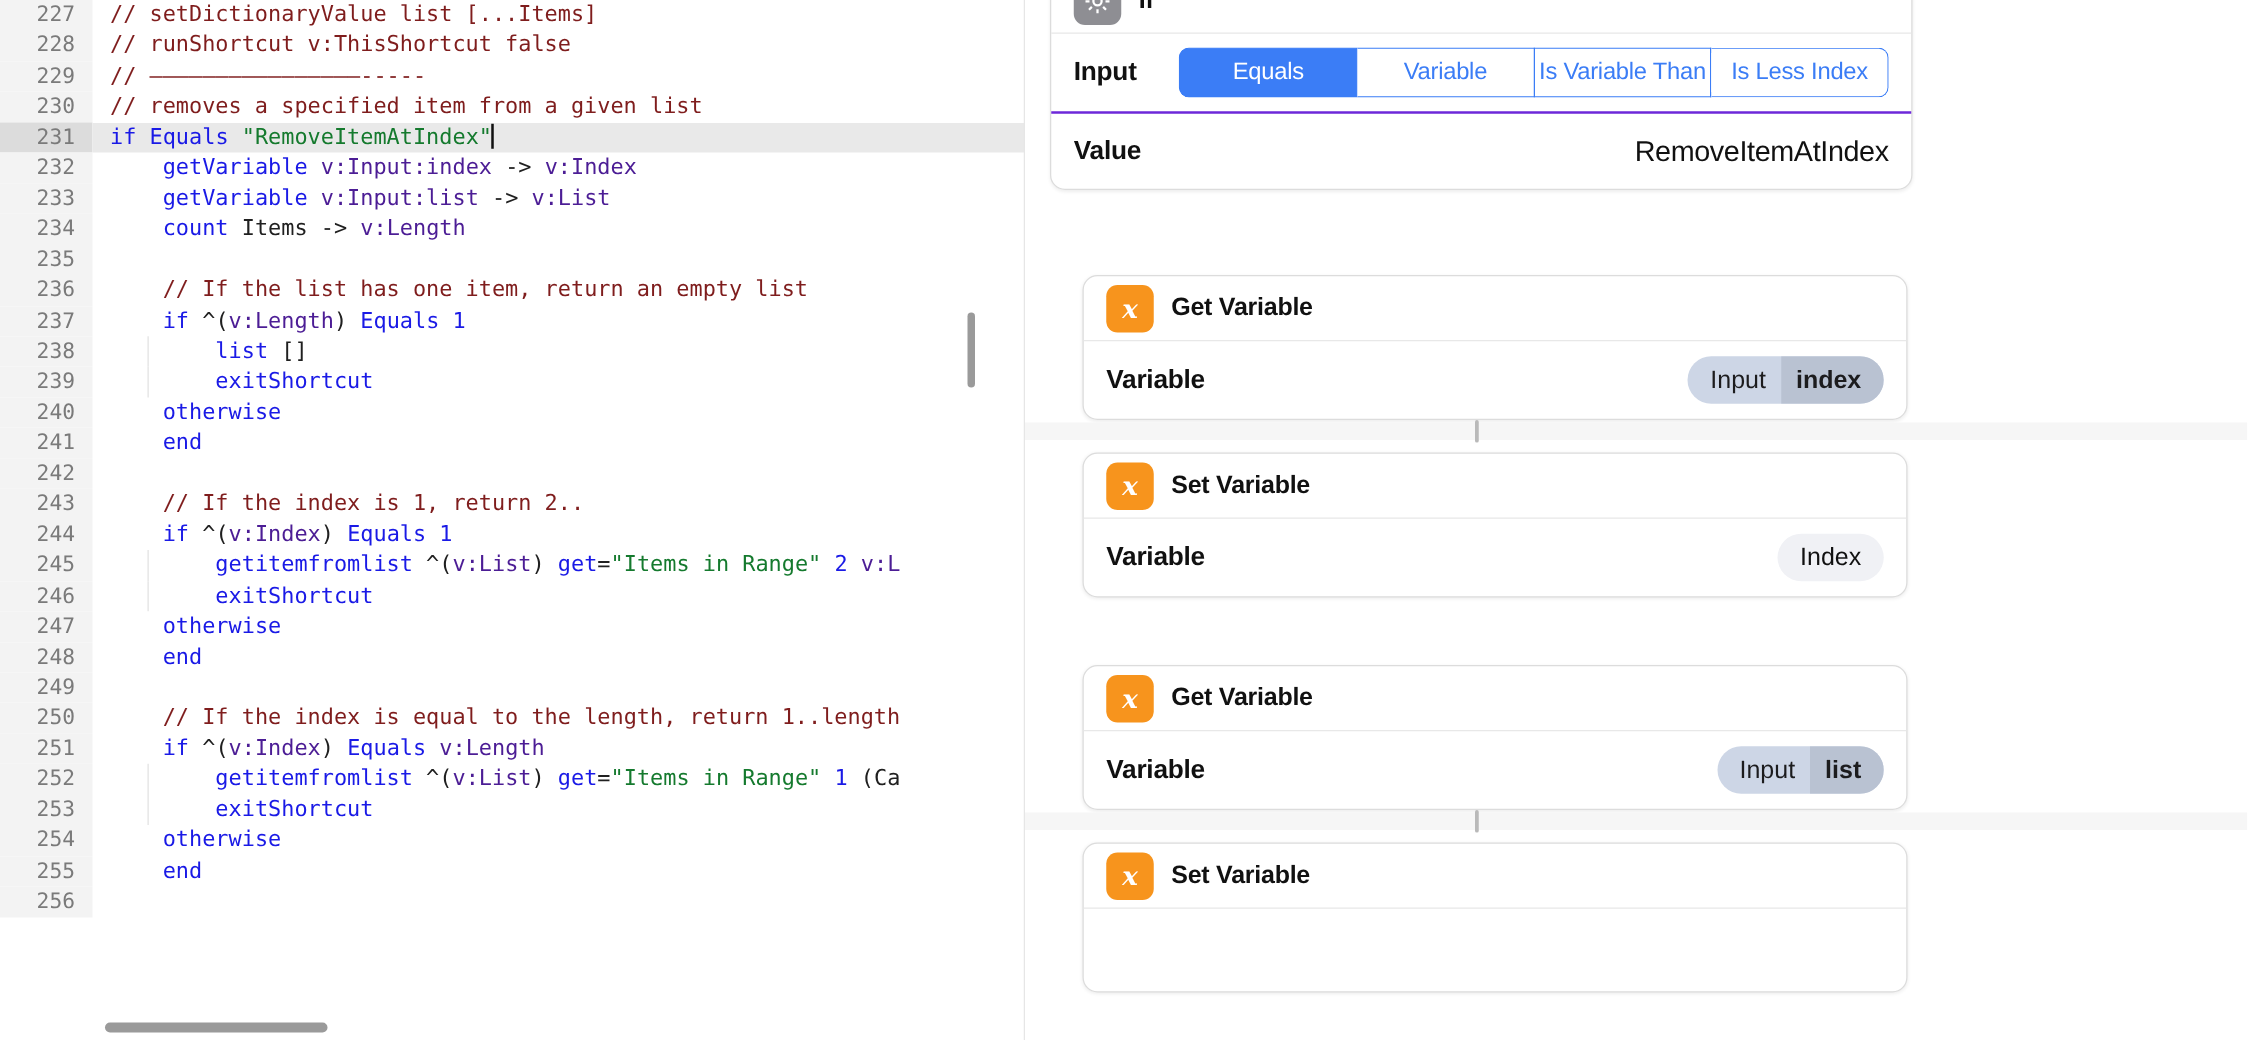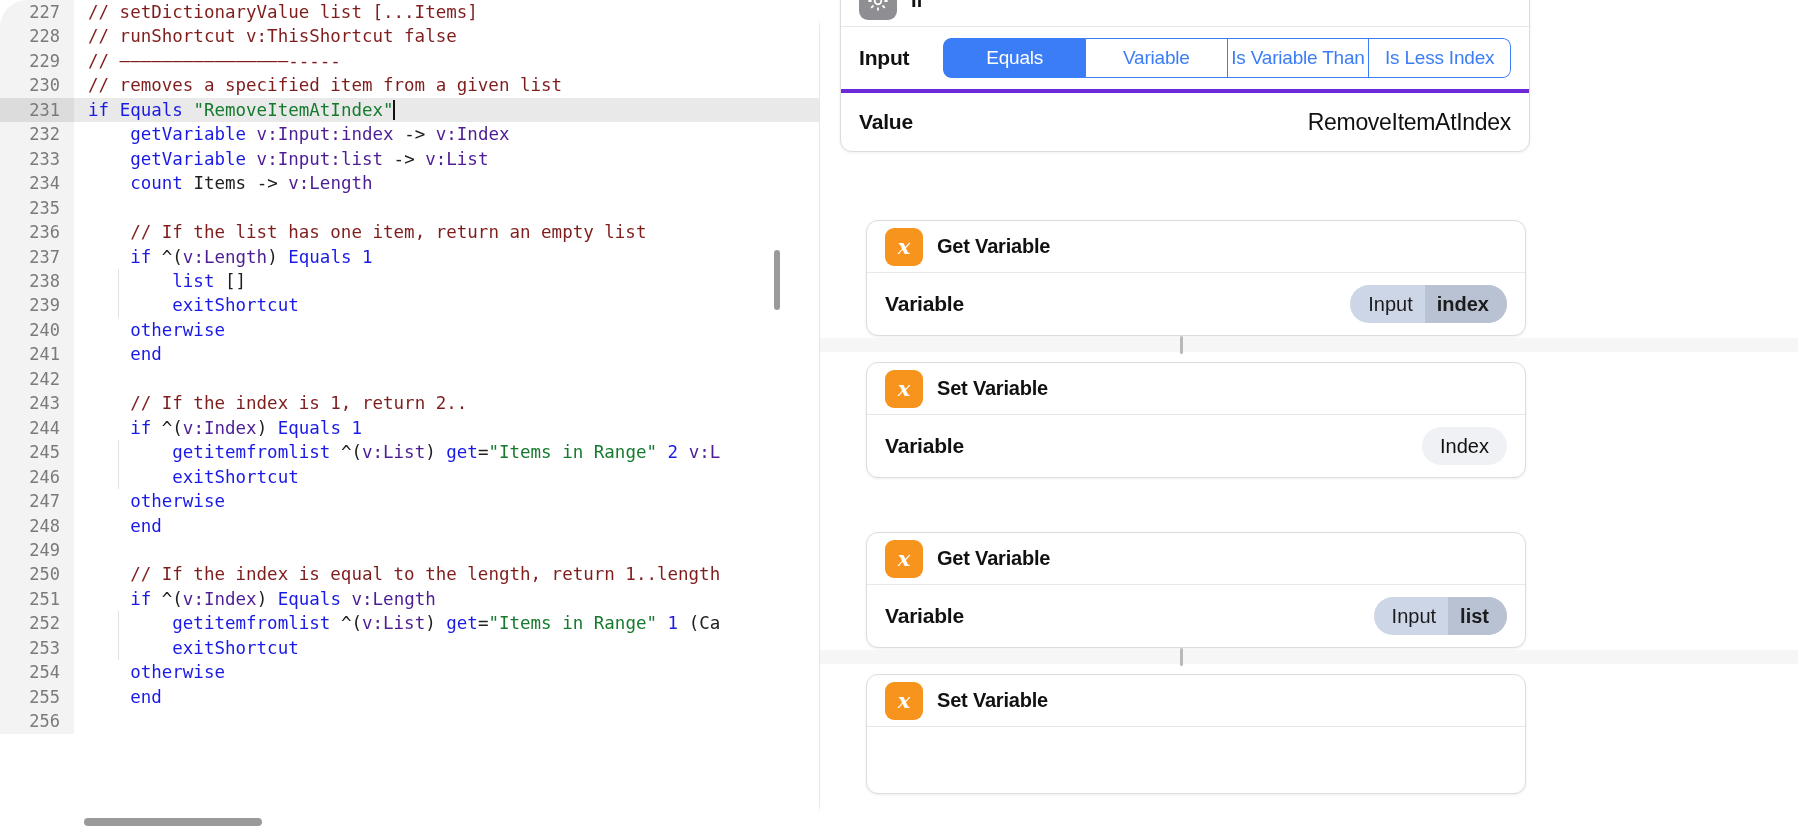--- a/index.html
+++ b/index.html
@@ -10,21 +10,20 @@
     overflow: hidden;
   }
   .app { display: flex; width: 1798px; height: 832px; position: relative; }
 
   
   .editor {
     width: 820px; height: 832px;
     background: #ffffff;
     position: relative;
     overflow: hidden;
-    border-radius: 27px;
   }
   .code-scroll {
     position: absolute; inset: 0;
     overflow: hidden;
   }
   .code-table {
     border-collapse: collapse;
     font-family: "DejaVu Sans Mono", monospace;
     font-size: 17.5px;
     line-height: 24.45px;
@@ -142,21 +141,21 @@
     letter-spacing: -0.2px;
   }
   .row {
     display: flex;
     align-items: center;
     justify-content: space-between;
     gap: 16px;
     padding: 0 18px;
     height: 62px;
   }
-  .row + .row { border-top: 4px solid #6d28d9; align-items: center; }
+  .row + .row { border-top: 2px solid #6d28d9; align-items: center; }
   .row-label {
     font-size: 21px;
     font-weight: 700;
     color: #111;
     letter-spacing: -0.2px;
     flex: none;
   }
   .row-value {
     font-size: 23px;
     color: #111;

